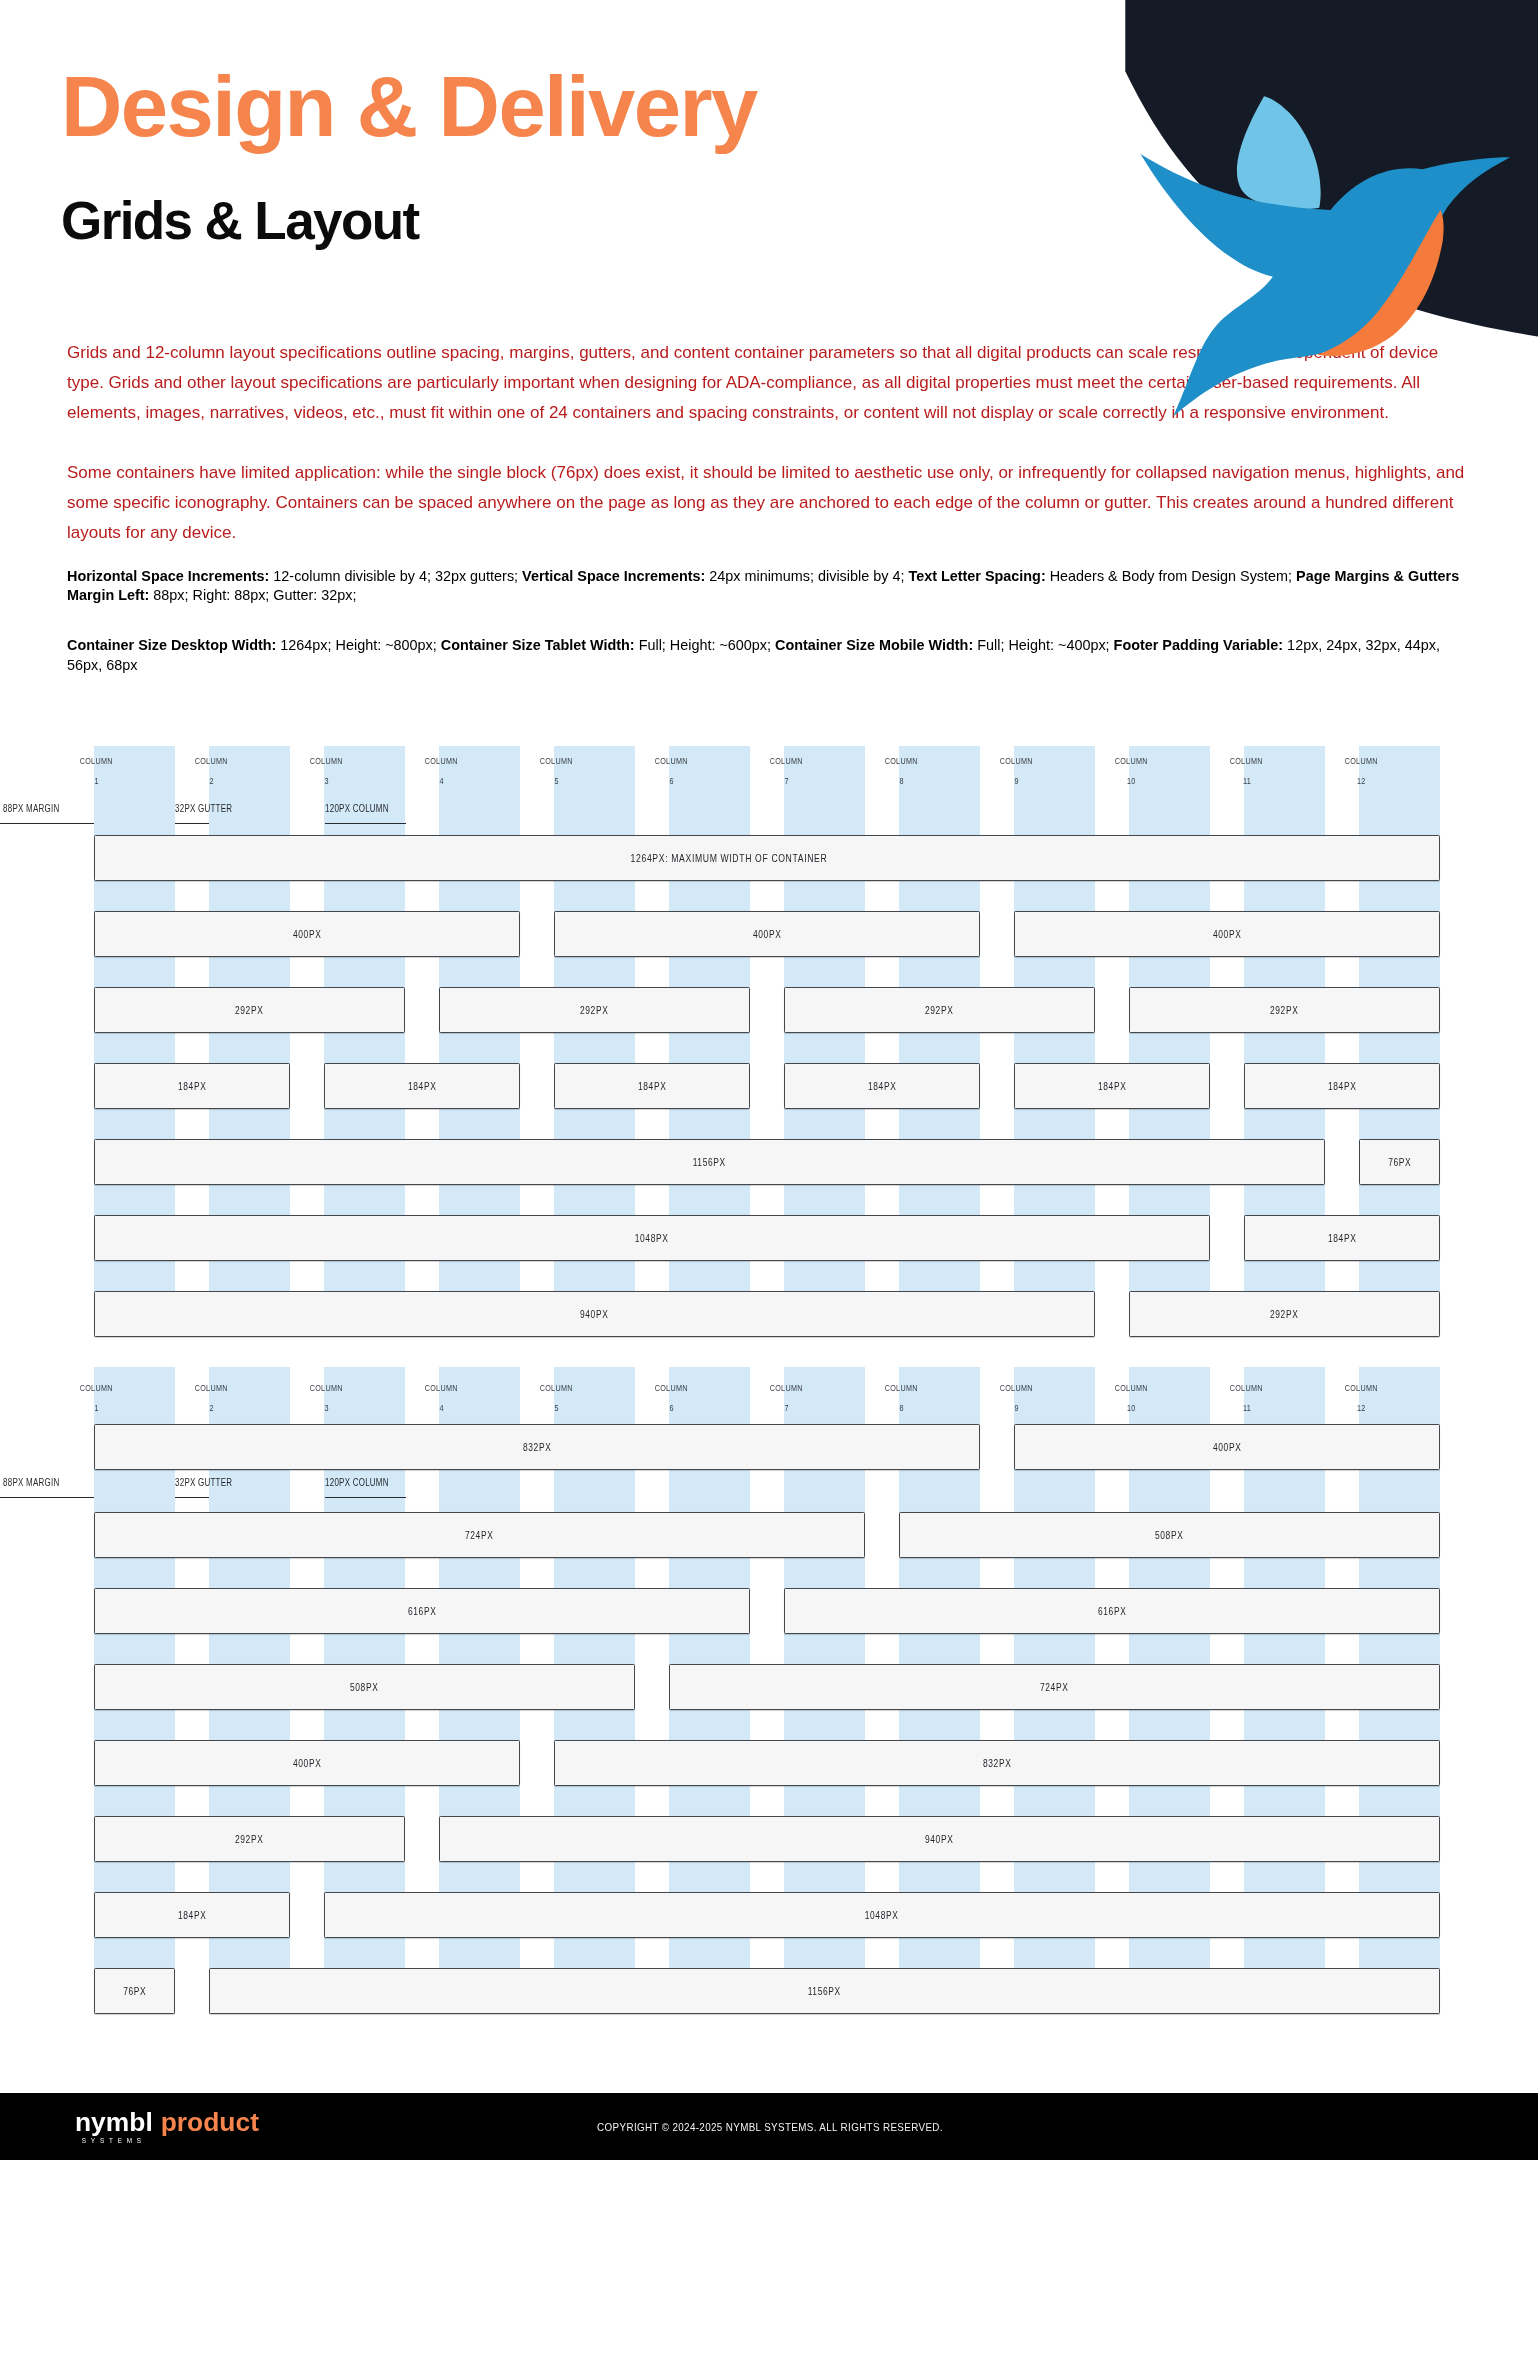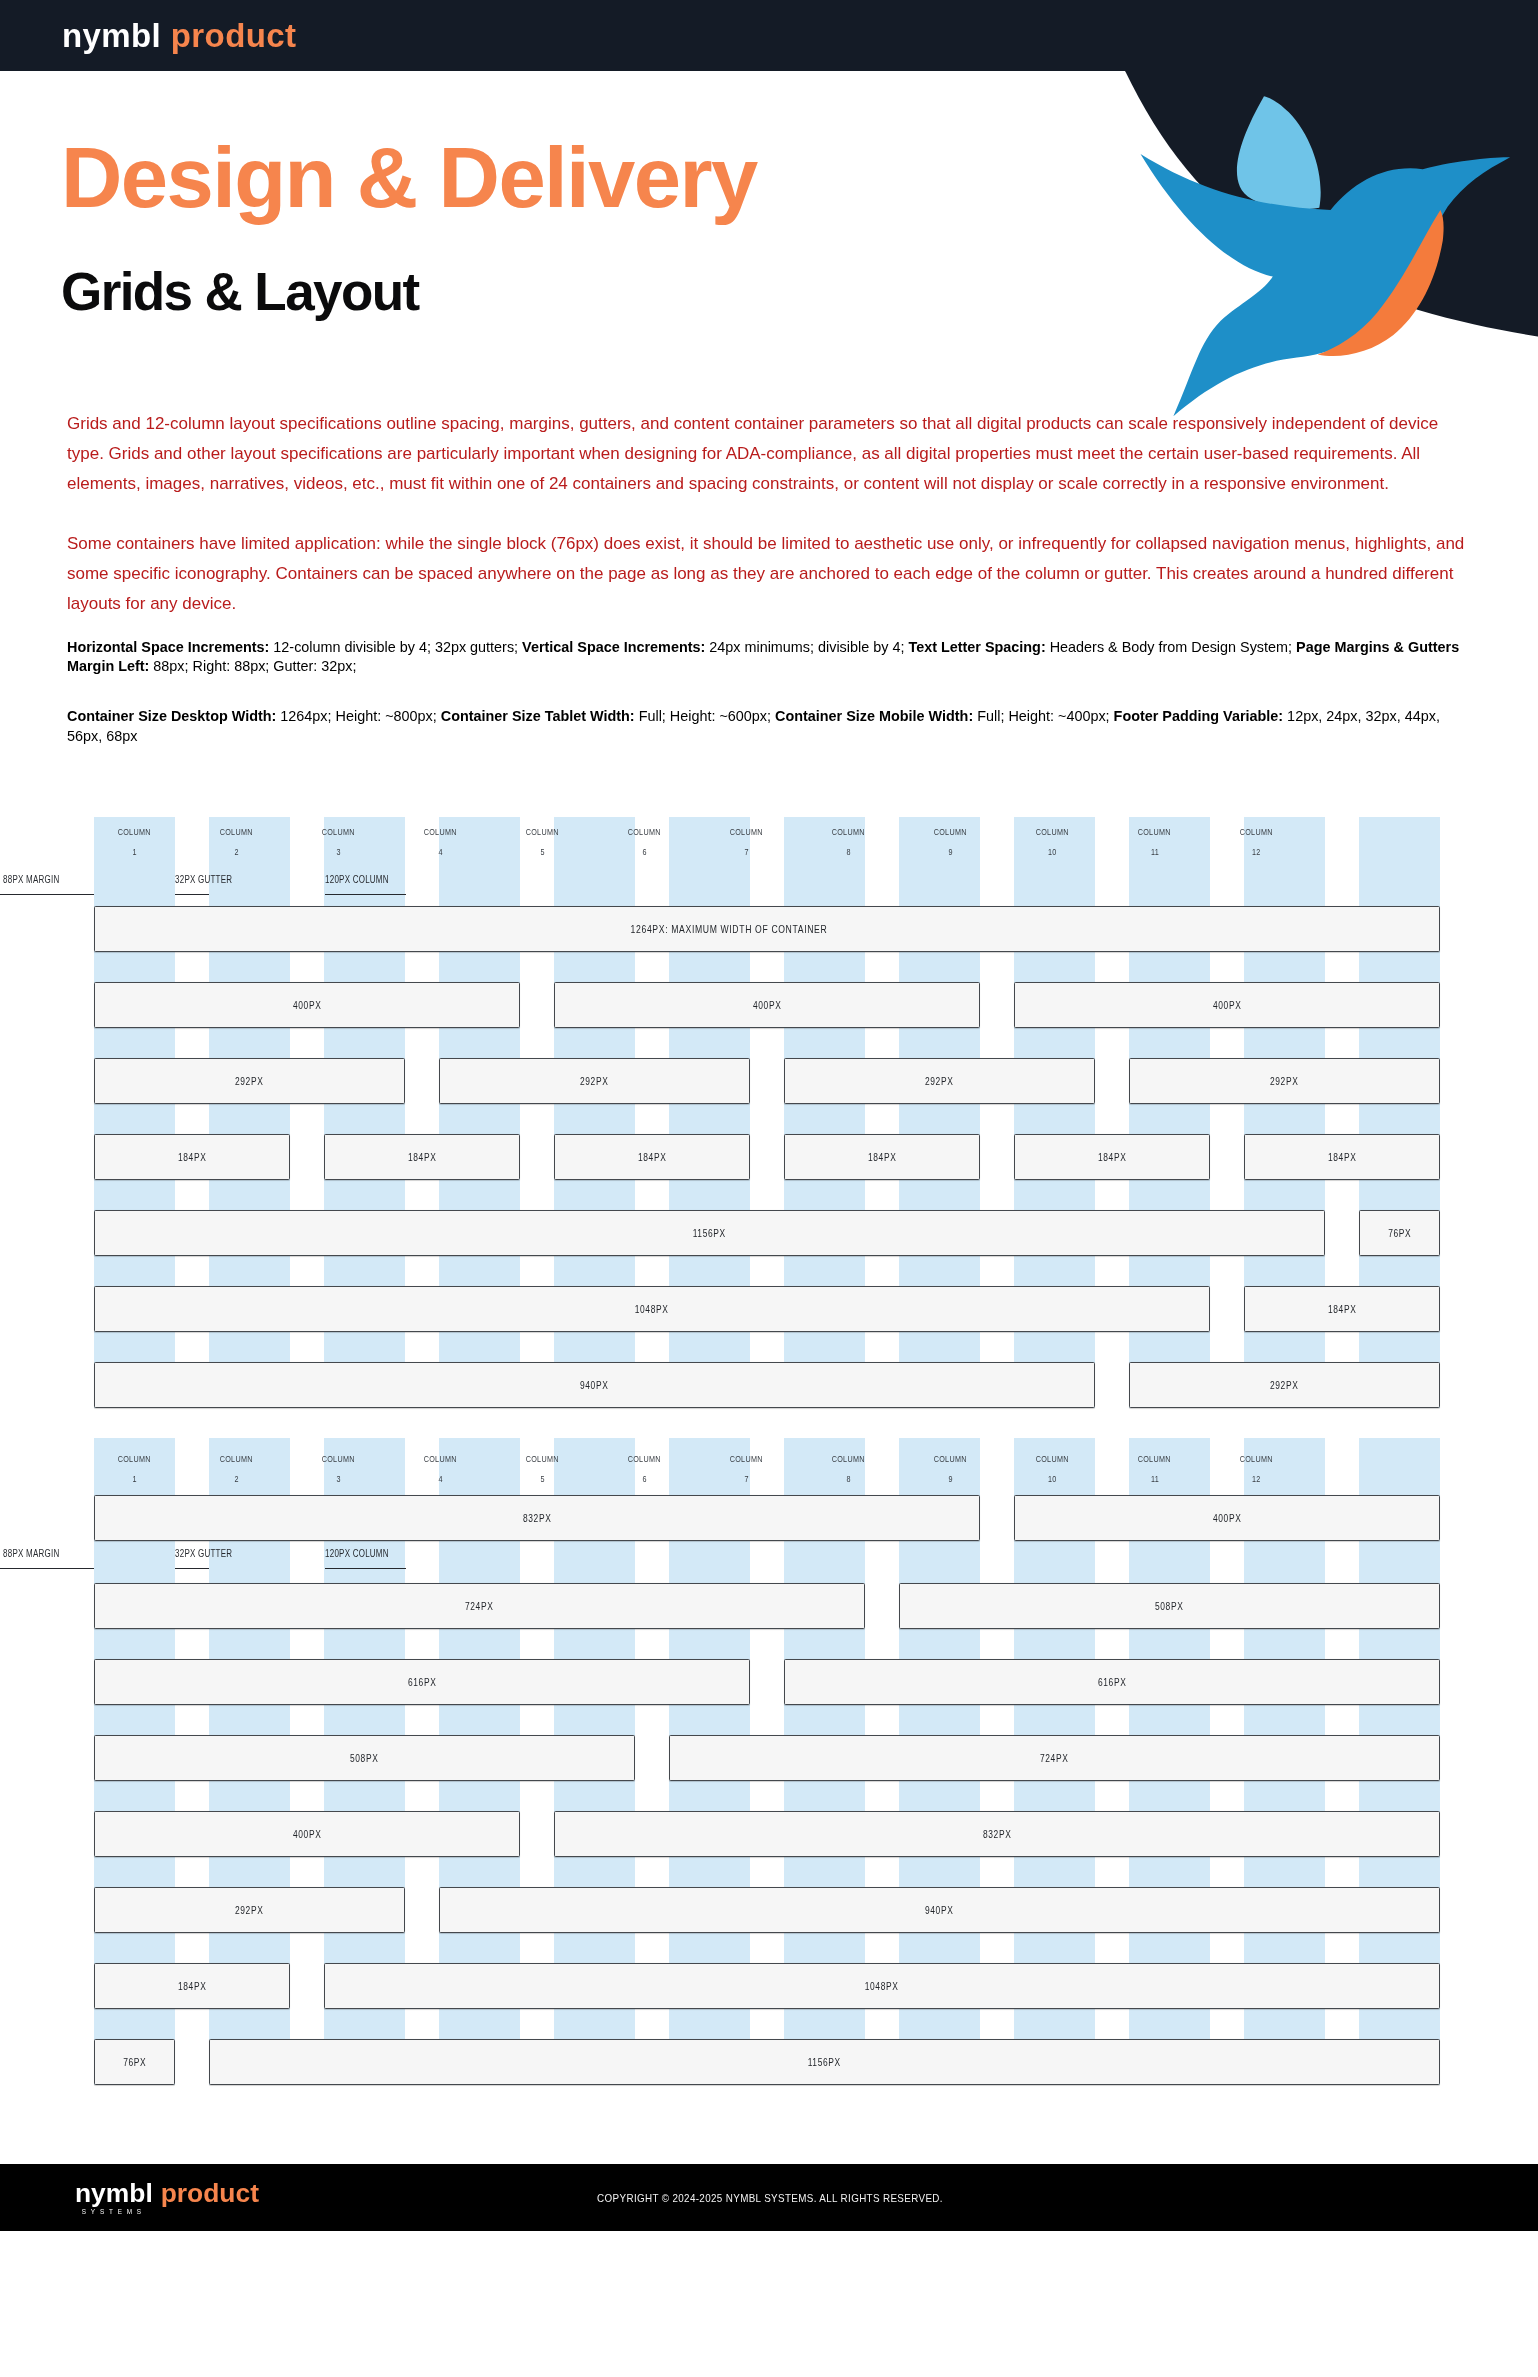--- a/index.html
+++ b/index.html
@@ -28,21 +28,21 @@
   .specs p:last-child{margin-bottom:4px;}
   .specs b{font-weight:700;}
 
   
   .gridsec{position:relative;margin-top:71px;}
   .gridsec.second{margin-top:8.8px;}
   .stripes{position:absolute;top:0;bottom:0;left:94px;width:1350px;
     background:repeating-linear-gradient(to right,#D3E9F7 0 81px,rgba(0,0,0,0) 81px 115px);}
   .gcontent{position:relative;}
 
-  .colheads{display:grid;grid-template-columns:repeat(12,81px);column-gap:21px;margin:0 94px;height:50px;}
+  .colheads{display:grid;grid-template-columns:repeat(12,81px);column-gap:34px;margin:0 43px;height:50px;padding-left:13px;}
   .second .colheads{height:57px;padding-top:4.8px;box-sizing:border-box;}
   .colhead{display:flex;flex-direction:column;align-items:center;justify-content:center;gap:10.4px;}
   .colhead span{font-size:8.8px;color:#383D43;letter-spacing:0.4px;transform:scaleX(.82);white-space:nowrap;display:inline-block;}
 
   .rasterbar{height:50px;background:#F5F5F5;border:1.6px solid #4A4E53;box-sizing:border-box;
     display:flex;align-items:center;justify-content:center;}
 
   .dimlabels{position:relative;height:39px;}
   .second .dimlabels{height:42px;}
   .dimtext{position:absolute;top:6.4px;font-size:10px;color:#26292E;letter-spacing:0.3px;
@@ -67,25 +67,20 @@
   .fl2{font-size:26.4px;font-weight:700;color:#F6854D;margin-left:8px;}
   .fsub{font-size:6.4px;letter-spacing:4.8px;color:#fff;margin-top:3.2px;font-weight:400;}
   .fcopy{position:absolute;left:50%;top:50%;transform:translate(-50%,-50%) scaleX(.88);
     font-size:11.2px;color:#F2F2F2;letter-spacing:0.4px;white-space:nowrap;}
 </style>
 </head>
 <body>
 
 <div class="page">
 
-  <div class="topbar">
-    <div class="brand">
-      <span class="b1">nymbl</span><span class="b2">product</span>
-    </div>
-  </div>
 
   <svg class="hero-art" viewBox="0 0 560 560">
     <path d="M 44,89 C 95,195 160,272 268,330 C 368,382 472,406 560,420 L 560,0 L 44,0 Z" fill="#141B26"></path>
     <path d="M 217,120 C 190,167 176,208 187,233 C 197,257 248,265 286,259 C 293,222 278,171 248,140 C 236,128 225,122 217,120 Z" fill="#6FC4E8"></path>
     <path d="M 63,192 C 140,240 215,258 300,262 C 330,225 370,205 415,211 C 460,199 505,196 524,196 C 492,213 466,230 446,258 C 420,300 400,345 368,388 C 340,425 300,442 258,446 C 205,452 158,473 104,519 C 130,460 136,428 163,400 C 188,378 215,365 228,345 C 175,333 115,278 63,192 Z" fill="#1E8FC8"></path>
     <path d="M 437,262 C 412,302 392,348 358,390 C 336,417 306,435 284,442 C 312,448 350,440 378,418 C 412,391 432,346 440,300 C 442,282 441,270 437,262 Z" fill="#F47B3C"></path>
   </svg>
 
   <div class="hero">
     <h1 class="t1">Design &amp; Delivery</h1>

